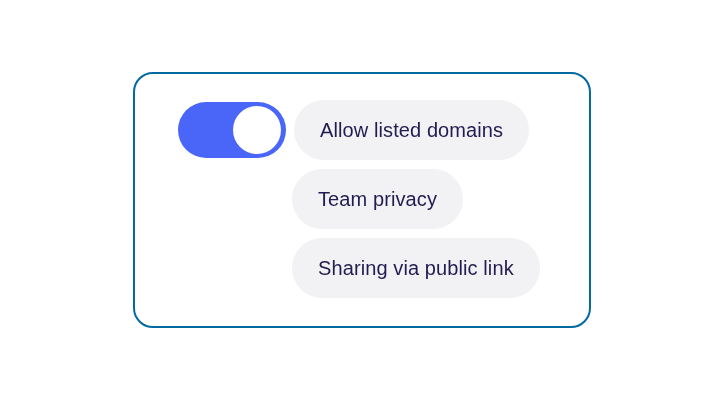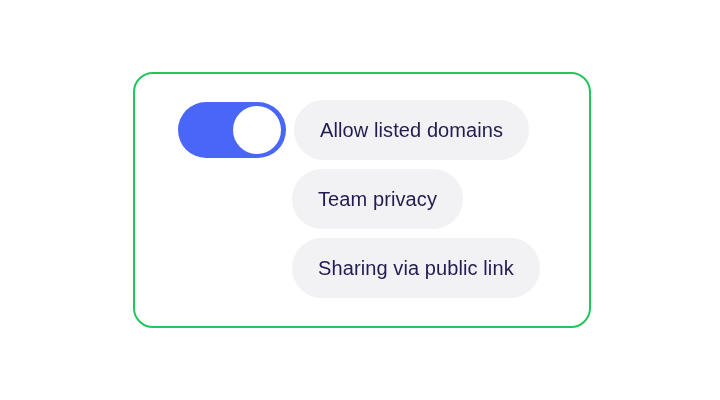--- a/index.html
+++ b/index.html
@@ -15,21 +15,21 @@
     background: #ffffff;
     overflow: hidden;
   }
   .settings-card {
     position: absolute;
     left: 133px;
     top: 72px;
     width: 458px;
     height: 256px;
     box-sizing: border-box;
-    border: 2px solid #22c55e;
+    border: 2px solid #0369a1;
     border-radius: 20px;
     background: #ffffff;
   }
   .toggle {
     position: absolute;
     left: 43px;
     top: 28px;
     width: 108px;
     height: 56px;
     background: #4a66f8;

